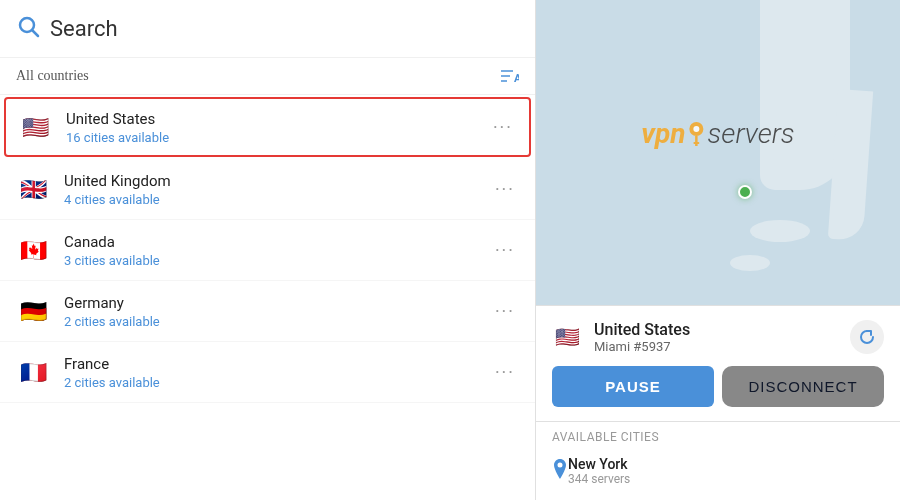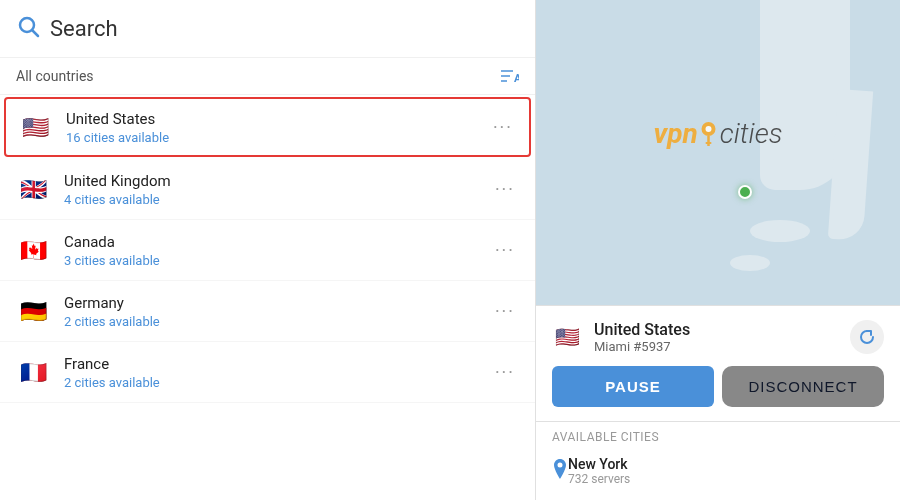--- a/index.html
+++ b/index.html
@@ -45,20 +45,21 @@
       display: flex;
       align-items: center;
       justify-content: space-between;
       padding: 10px 16px;
       border-bottom: 1px solid #f0f0f0;
     }
 
     .filter-label {
       font-size: 14px;
       color: #555;
+      font-family: Liberation Serif, serif;
     }
 
     .sort-icon {
       color: #4a90d9;
       font-size: 16px;
       display: flex;
       align-items: center;
       gap: 4px;
     }
 
@@ -407,21 +408,21 @@
     <div class="vpn-watermark">
       <span class="vpn-text">vpn</span>
       <span style="font-size:22px;color:#f5a623;margin:0 2px;display:flex;align-items:flex-end;padding-bottom:2px;">
         <svg width="18" height="26" viewBox="0 0 18 26" fill="none">
           <ellipse cx="9" cy="9" rx="7" ry="7" fill="#f5a623"></ellipse>
           <circle cx="9" cy="9" r="3" fill="#fff"></circle>
           <path d="M9 16 L9 26" stroke="#f5a623" stroke-width="2.5"></path>
           <rect x="6" y="22" width="6" height="2" rx="1" fill="#f5a623"></rect>
         </svg>
       </span>
-      <span class="central-text">cities</span>
+      <span class="central-text">servers</span>
     </div>
   </div>
 
   <div class="info-card">
     <div class="info-card-header">
       <div class="info-card-country">
         <div class="info-flag">🇺🇸</div>
         <div>
           <div class="info-country-name">United States</div>
           <div class="info-server">Miami #5937</div>
@@ -443,18 +444,18 @@
   <div class="available-cities-section">
     <div class="available-cities-title">Available Cities</div>
     <div class="city-item">
       <div class="city-pin">
         <svg width="16" height="20" viewBox="0 0 16 20" fill="#4a90d9">
           <path d="M8 0C4.69 0 2 2.69 2 6c0 4.5 6 14 6 14s6-9.5 6-14c0-3.31-2.69-6-6-6zm0 8.5A2.5 2.5 0 1 1 8 3.5a2.5 2.5 0 0 1 0 5z"></path>
         </svg>
       </div>
       <div class="city-info-wrap">
         <div class="city-name">New York</div>
-        <div class="city-servers">732 servers</div>
+        <div class="city-servers">344 servers</div>
       </div>
     </div>
   </div>
 
 </div>
 
 </body></html>

